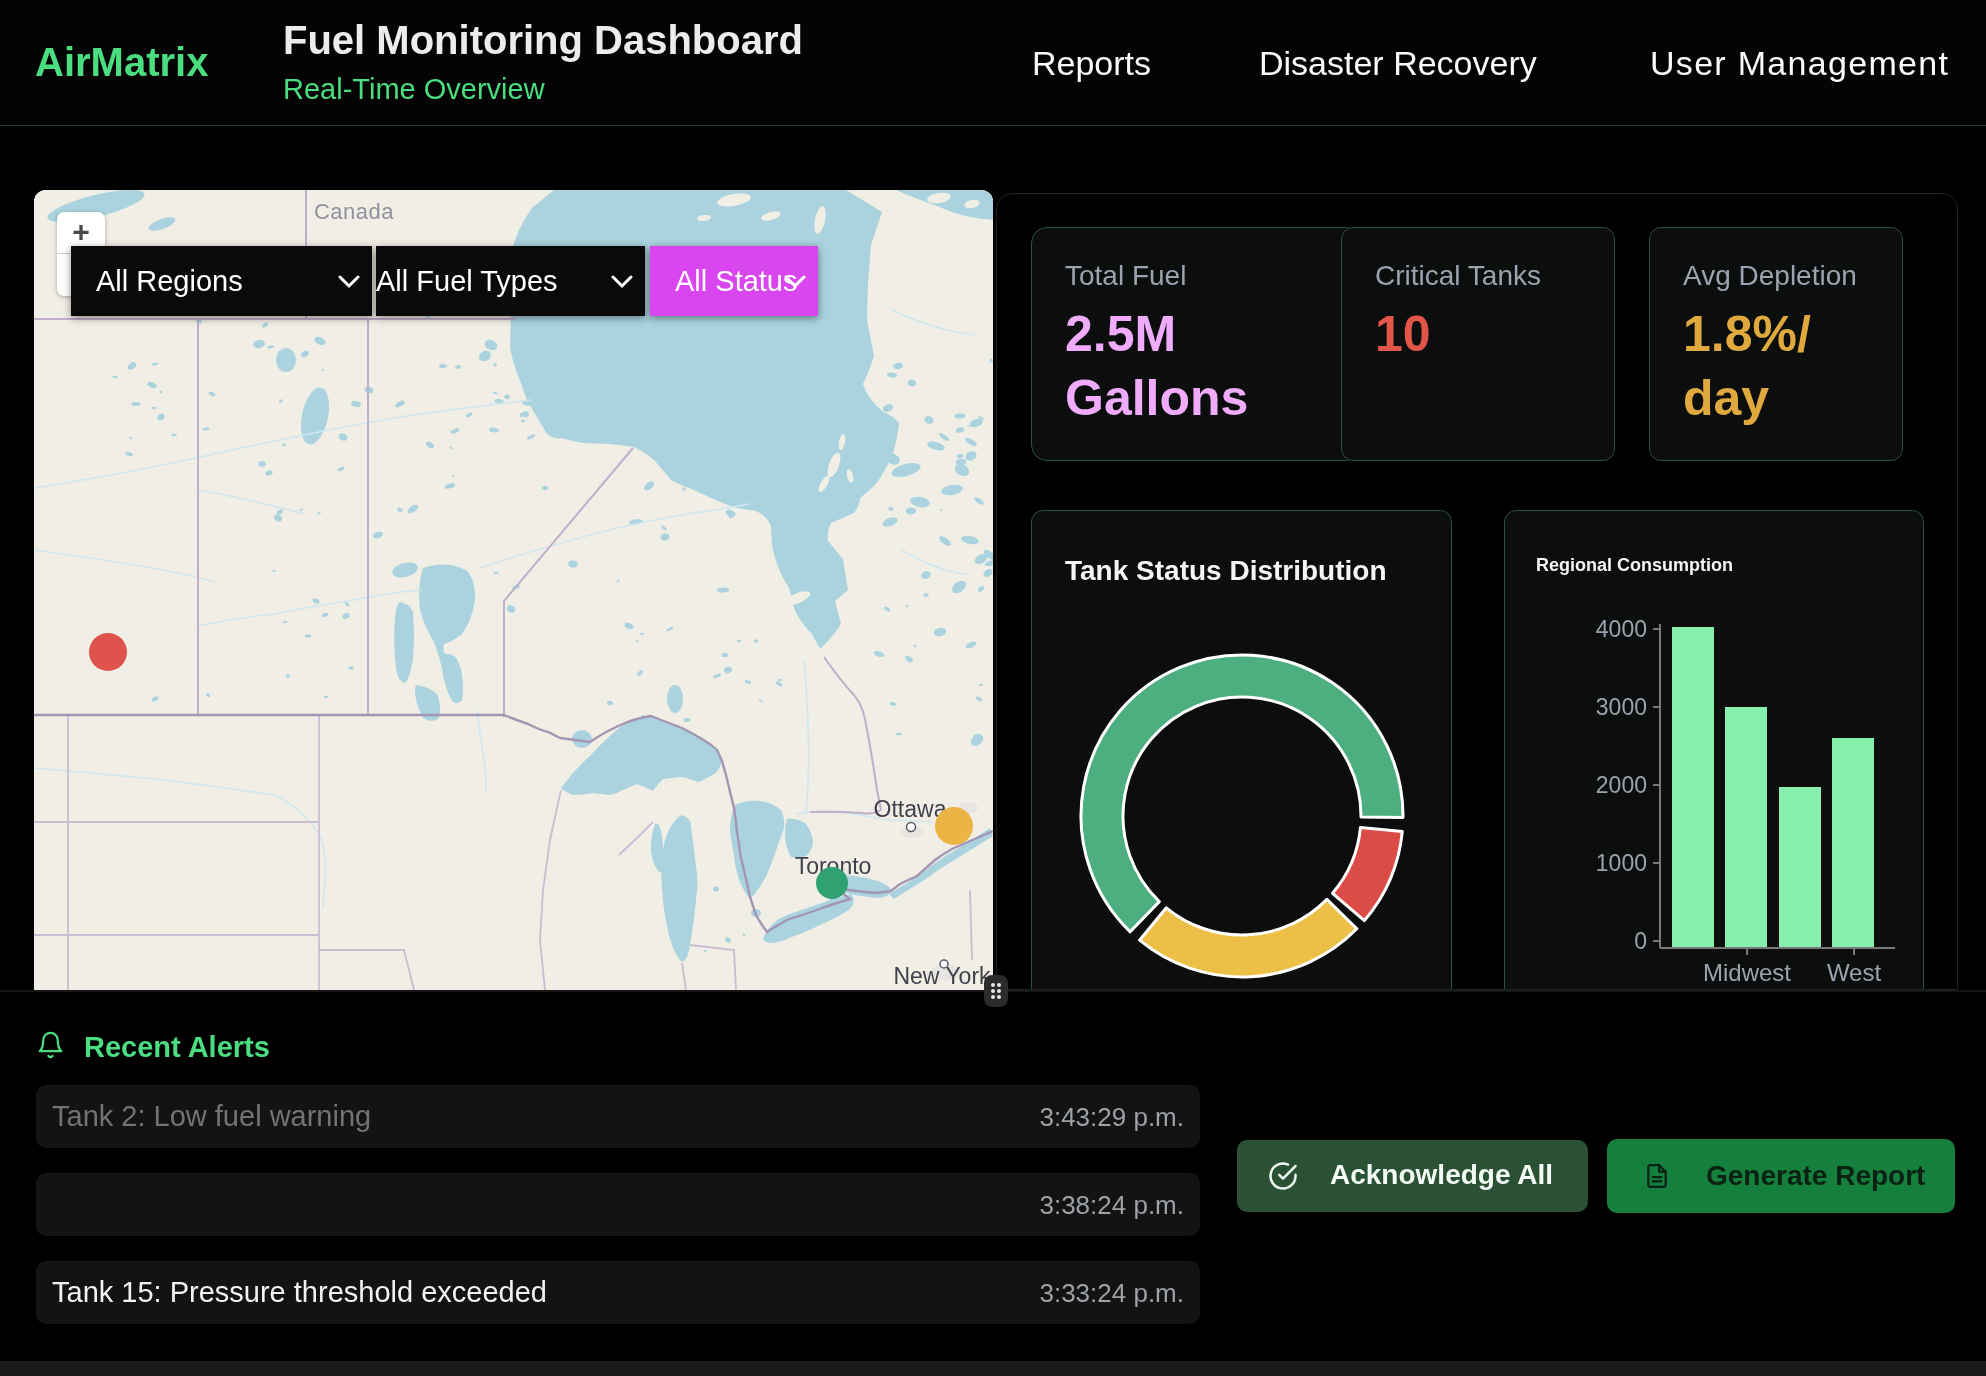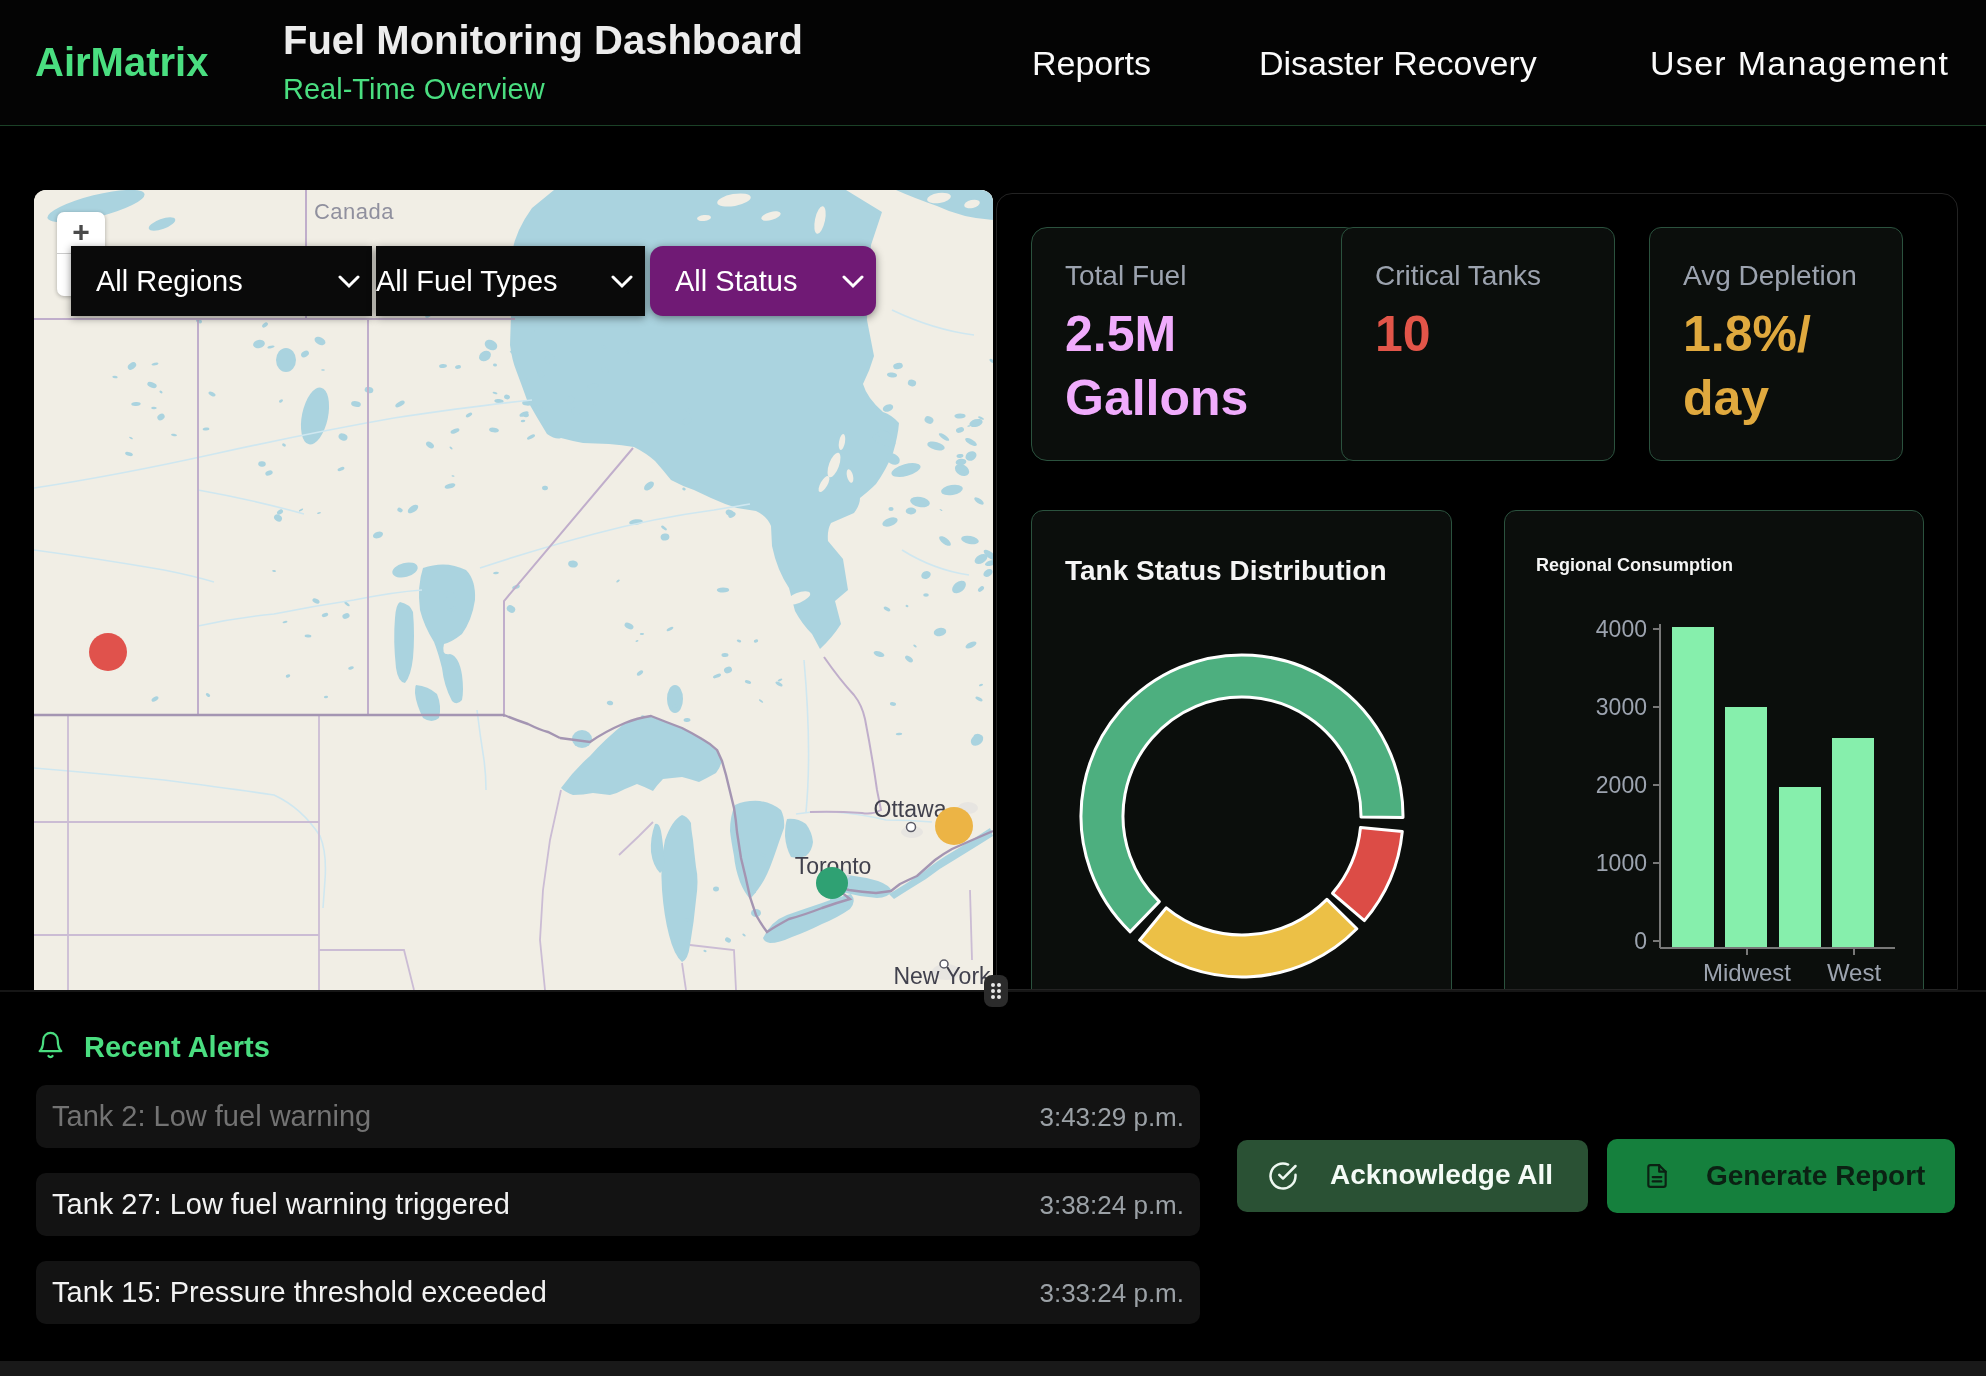--- a/index.html
+++ b/index.html
@@ -327,21 +327,21 @@
     <div class="abs" style="left:0;top:0;width:48px;height:42px;color:#4a4a4a;font-size:30px;font-weight:bold;text-align:center;line-height:40px;border-bottom:1px solid #ccc;">+</div>
     <div class="abs" style="left:0;top:42px;width:48px;height:42px;color:#4a4a4a;font-size:30px;font-weight:bold;text-align:center;line-height:38px;">−</div>
   </div>
   
   <div class="abs" style="left:37px;top:56px;width:301px;height:70px;background:#0a0a0a;border-radius:0;color:#fff;font-size:29px;line-height:70px;padding-left:25px;box-shadow:0 2px 8px rgba(0,0,0,0.45);">All Regions<svg width="22" height="14" viewBox="0 0 22 14" style="position:absolute;right:12px;top:29px;">
         <polyline points="2,2 11,11 20,2" fill="none" stroke="#fff" stroke-width="3" stroke-linecap="round"></polyline>
       </svg></div>
   <div class="abs" style="left:342px;top:56px;width:269px;height:70px;background:#0a0a0a;border-radius:0;color:#fff;font-size:29px;line-height:70px;box-shadow:0 2px 8px rgba(0,0,0,0.45);">All Fuel Types<svg width="22" height="14" viewBox="0 0 22 14" style="position:absolute;right:12px;top:29px;">
         <polyline points="2,2 11,11 20,2" fill="none" stroke="#fff" stroke-width="3" stroke-linecap="round"></polyline>
       </svg></div>
-  <div class="abs" style="left:616px;top:56px;width:226px;height:70px;background:#701a75;border-radius:13px;color:#fff;font-size:29px;line-height:70px;padding-left:25px;box-shadow:0 2px 8px rgba(0,0,0,0.45);">All Status<svg width="22" height="14" viewBox="0 0 22 14" style="position:absolute;right:12px;top:29px;">
+  <div class="abs" style="left:616px;top:56px;width:168px;height:70px;background:#d946ef;border-radius:0;color:#fff;font-size:29px;line-height:70px;padding-left:25px;box-shadow:0 2px 8px rgba(0,0,0,0.45);">All Status<svg width="22" height="14" viewBox="0 0 22 14" style="position:absolute;right:12px;top:29px;">
         <polyline points="2,2 11,11 20,2" fill="none" stroke="#fff" stroke-width="3" stroke-linecap="round"></polyline>
       </svg></div>
 </div>
 
 <div class="abs" style="left:996px;top:193px;width:962px;height:797px;border:1px solid #232323;border-radius:16px 16px 0 0;overflow:hidden;">
 
   <div class="abs" style="left:34px;top:33px;width:330px;height:234px;background:#0b0e0c;border:1px solid #2b523e;border-radius:16px;">
     <div class="abs" style="left:33px;top:32px;font-size:28px;font-weight:500;color:#9ca3af;">Total Fuel</div>
     <div class="abs" style="left:33px;top:74px;font-size:50px;font-weight:bold;color:#f0abfc;line-height:64px;width:230px;">2.5M Gallons</div>
   </div>
@@ -417,21 +417,20 @@
   <svg class="abs" style="left:36px;top:37px;" width="29" height="32" viewBox="0 0 24 24" fill="none" stroke="#4ade80" stroke-width="1.8" stroke-linecap="round" stroke-linejoin="round">
     <path d="M18 8a6 6 0 0 0-12 0c0 7-3 9-3 9h18s-3-2-3-9"></path>
     <path d="M13.73 21a2 2 0 0 1-3.46 0"></path>
   </svg>
   <div class="abs" style="left:84px;top:39px;font-size:29px;font-weight:bold;color:#4ade80;">Recent Alerts</div>
   <div class="abs" style="left:36px;top:93px;width:1164px;height:63px;background:#131313;border-radius:10px;">
     <div class="abs" style="left:16px;top:15px;font-size:29px;color:#737373;">Tank 2: Low fuel warning</div>
     <div class="abs" style="right:16px;top:17px;font-size:26px;color:#9ba1a6;">3:43:29 p.m.</div>
   </div>
   <div class="abs" style="left:36px;top:181px;width:1164px;height:63px;background:#131313;border-radius:10px;">
-    <div class="abs" style="left:16px;top:15px;font-size:29px;color:#f2f2f2;">Tank 27: Low fuel warning triggered</div>
     <div class="abs" style="right:16px;top:17px;font-size:26px;color:#9ba1a6;">3:38:24 p.m.</div>
   </div>
   <div class="abs" style="left:36px;top:269px;width:1164px;height:63px;background:#131313;border-radius:10px;">
     <div class="abs" style="left:16px;top:15px;font-size:29px;color:#f2f2f2;">Tank 15: Pressure threshold exceeded</div>
     <div class="abs" style="right:16px;top:17px;font-size:26px;color:#9ba1a6;">3:33:24 p.m.</div>
   </div>
   <div class="abs" style="left:1237px;top:148px;width:351px;height:72px;background:#2a5134;border-radius:10px;">
     <svg class="abs" style="left:31px;top:21px;" width="30" height="30" viewBox="0 0 24 24" fill="none" stroke="#eef8f1" stroke-width="2" stroke-linecap="round" stroke-linejoin="round">
       <path d="M22 11.08V12a10 10 0 1 1-5.93-9.14"></path>
       <polyline points="22 4 12 14.01 9 11.01"></polyline>

